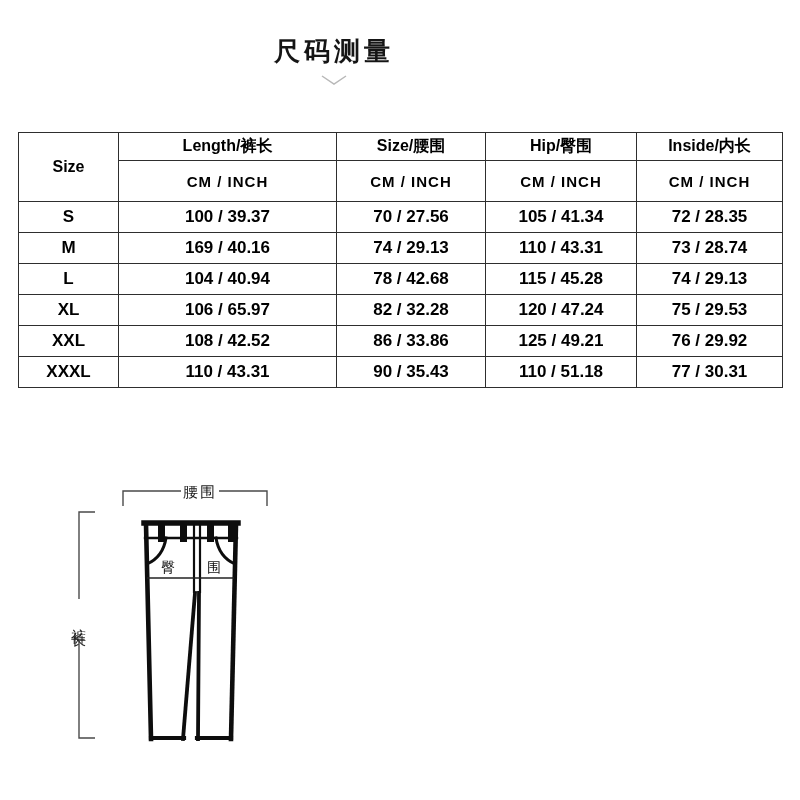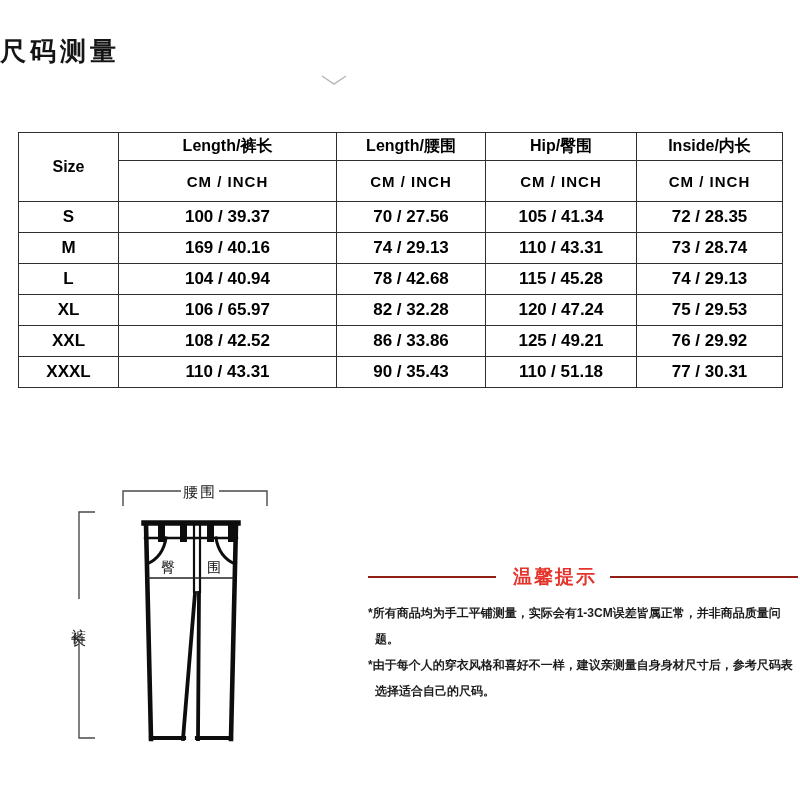--- a/index.html
+++ b/index.html
@@ -2,21 +2,21 @@
 <html><head>
 <meta charset="utf-8">
 <style>
   * { margin:0; padding:0; box-sizing:border-box; }
   html,body { background:#ffffff; }
   .page {
     position:relative; width:800px; height:800px; background:#ffffff;
     font-family:"Liberation Sans", sans-serif; color:#111; overflow:hidden;
   }
   
-  .hdr { position:absolute; top:34px; left:0; width:668px; }
+  .hdr { position:absolute; top:34px; left:0; width:668px; text-align:center; }
   .hdr-title { font-size:26px; font-weight:bold; letter-spacing:4px; color:#151515; }
   .hdr-chevron { display:block; margin:5px auto 0 auto; }
   
   table.size-table {
     position:absolute; left:18px; top:132px; width:764px;
     border-collapse:collapse; table-layout:fixed;
   }
   .size-table th, .size-table td {
     border:1px solid #2e2e2e; text-align:center; vertical-align:middle;
     font-weight:bold; color:#000; padding:0;
@@ -58,21 +58,21 @@
       <col style="width:100px">
         <col style="width:218px">
         <col style="width:149px">
         <col style="width:151px">
         <col style="width:146px">
     </colgroup>
     <thead>
       <tr class="r1">
         <th rowspan="2" class="size-cell">Size</th>
         <th>Length/裤长</th>
-        <th>Length/腰围</th>
+        <th>Size/腰围</th>
         <th>Hip/臀围</th>
         <th>Inside/内长</th>
       </tr>
       <tr class="r2">
         <th>CM / INCH</th>
         <th>CM / INCH</th>
         <th>CM / INCH</th>
         <th>CM / INCH</th>
       </tr>
     </thead>
@@ -156,25 +156,14 @@
       <rect x="130" y="62" width="7" height="20"></rect>
       <rect x="157" y="62" width="7" height="20"></rect>
       <rect x="178" y="62" width="7" height="20"></rect>
     </g>
 
     <path d="M97,118 L184,118" stroke="#222" stroke-width="1.3" fill="none"></path>
     <text x="118" y="112" text-anchor="middle" font-size="14" fill="#111">臀</text>
     <text x="164" y="112" text-anchor="middle" font-size="14" fill="#111">围</text>
   </svg>
 
-  <div class="tips">
-    <div class="tips-header">
-      <span class="tips-line left"></span>
-      <span class="tips-title">温馨提示</span>
-      <span class="tips-line right"></span>
-    </div>
-    <div class="tips-notes">
-      <p>*所有商品均为手工平铺测量，实际会有1-3CM误差皆属正常，并非商品质量问题。</p>
-      <p>*由于每个人的穿衣风格和喜好不一样，建议亲测量自身身材尺寸后，参考尺码表选择适合自己的尺码。</p>
-    </div>
-  </div>
 
 </div>
 
 </body></html>

